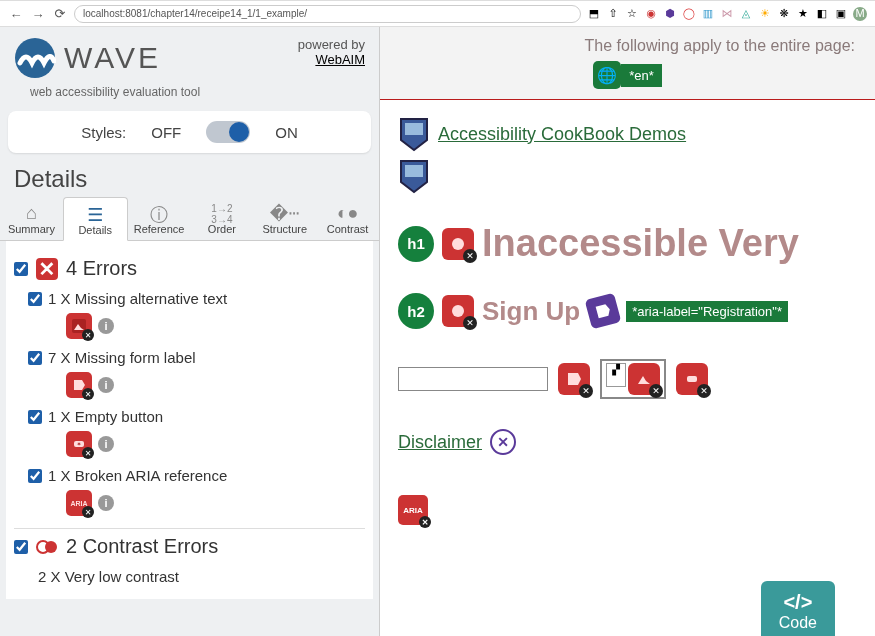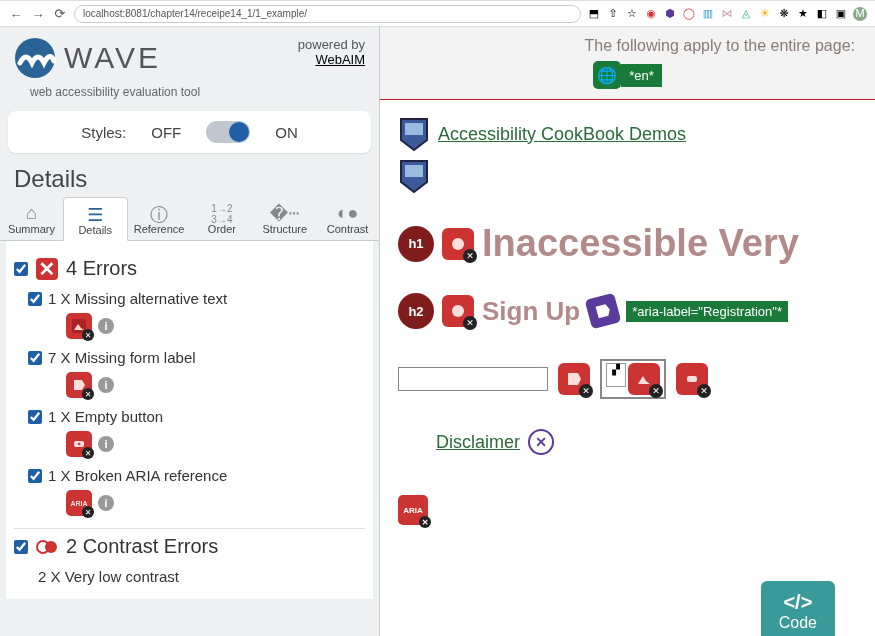--- a/index.html
+++ b/index.html
@@ -64,31 +64,31 @@
 .page-banner { background: #f3f3f3; padding: 10px 20px; text-align: right; color: #8a7a7a; font-size: 16px; border-bottom: 1px solid #b91c1c; }
 .banner-badges { text-align: center; margin-top: 6px; }
 .lang-badge { display: inline-flex; align-items: center; gap: 0; }
 .lang-ico { width: 28px; height: 28px; background: #1a7a3a; border-radius: 5px; display: inline-flex; align-items: center; justify-content: center; color: #fff; }
 .lang-txt { background: #1a7a3a; color: #fff; padding: 4px 8px; font-size: 13px; }
 .content-body { padding: 10px 18px; }
 .link-line { display: flex; align-items: center; gap: 8px; margin: 6px 0; }
 .shield { width: 32px; height: 36px; }
 .demo-link { color: #2a6b3a; text-decoration: underline; font-size: 18px; }
 .h-row { display: flex; align-items: center; gap: 8px; margin: 28px 0 10px; }
-.h-badge { width: 36px; height: 36px; border-radius: 50%; background: #7f1d1d; color: #fff; font-weight: bold; display: flex; align-items: center; justify-content: center; font-size: 13px; }
+.h-badge { width: 36px; height: 36px; border-radius: 50%; background: #15803d; color: #fff; font-weight: bold; display: flex; align-items: center; justify-content: center; font-size: 15px; }
 .err-icon-lg { width: 32px; height: 32px; border-radius: 6px; background: #c33; position: relative; display: inline-flex; align-items: center; justify-content: center; }
 .err-icon-lg::after { content: "✕"; position: absolute; bottom: -3px; right: -3px; width: 14px; height: 14px; background: #222; color: #fff; border-radius: 50%; font-size: 9px; display: flex; align-items: center; justify-content: center; }
 .h1-txt { font-size: 38px; font-weight: bold; color: #b38a8a; }
 .h2-txt { font-size: 26px; font-weight: bold; color: #b38a8a; }
 .aria-tag { width: 30px; height: 30px; background: #5a3a9a; border-radius: 5px; display: inline-flex; align-items: center; justify-content: center; transform: rotate(-15deg); }
 .aria-label-txt { background: #1a7a3a; color: #fff; padding: 3px 6px; font-size: 13px; }
 .form-row { display: flex; align-items: center; gap: 10px; margin: 30px 0; }
 .text-input { width: 150px; height: 24px; border: 1px solid #888; }
 .broken-box { border: 2px solid #888; padding: 2px 4px; display: inline-flex; gap: 2px; }
-.disclaimer { color: #2a6b3a; text-decoration: underline; font-size: 18px; margin-left: 38px; }
+.disclaimer { color: #2a6b3a; text-decoration: underline; font-size: 18px; }
 .aria-broken { width: 30px; height: 30px; background: #c33; border-radius: 5px; position: relative; display: inline-flex; align-items: center; justify-content: center; color: #fff; font-size: 8px; font-weight: bold; }
 .aria-broken::after { content: "✕"; position: absolute; bottom: -3px; right: -3px; width: 12px; height: 12px; background: #222; color: #fff; border-radius: 50%; font-size: 8px; display: flex; align-items: center; justify-content: center; }
 .code-btn { position: absolute; bottom: -10px; right: 40px; background: #3a9a9a; color: #fff; padding: 10px 18px 14px; border-radius: 6px 6px 0 0; text-align: center; }
 .x-circle { width: 26px; height: 26px; border: 2px solid #5a3a9a; border-radius: 50%; display: inline-flex; align-items: center; justify-content: center; color: #5a3a9a; font-weight: bold; font-size: 14px; }
 </style>
 </head>
 <body>
 
 <div class="chrome">
   <div class="chrome-bar">

